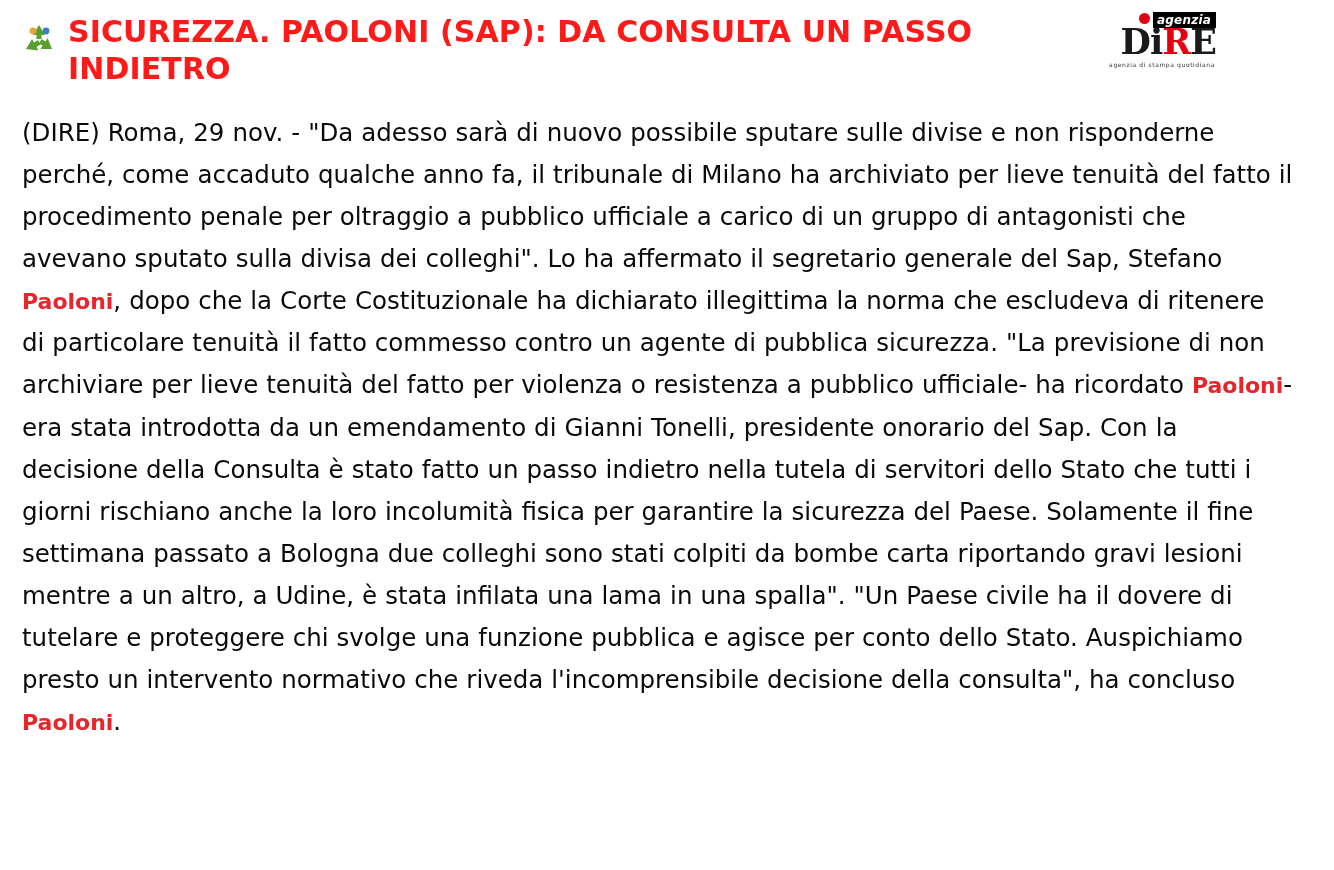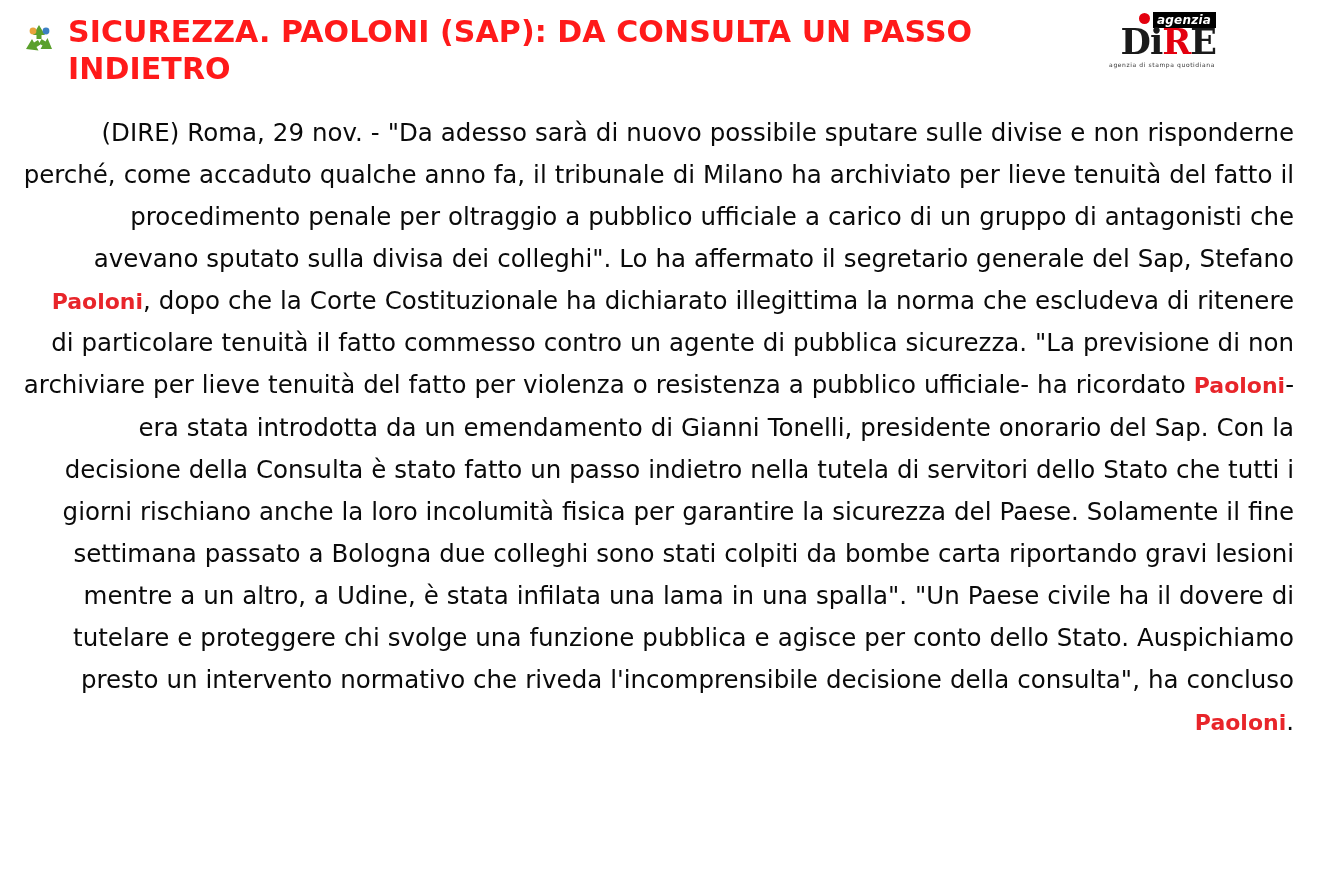--- a/index.html
+++ b/index.html
@@ -98,21 +98,21 @@
     text-transform: lowercase;
   }
 
   
   .article {
     margin-top: 20px;
     font-family: "DejaVu Sans", sans-serif;
     font-size: 24.5px;
     line-height: 1.72;
     color: #0a0a0a;
-    text-align: right;
+    text-align: left;
     max-width: 1276px;
     word-spacing: 0.2px;
   }
   .article .hl {
     color: #e8252a;
     font-weight: bold;
     font-size: 22px;
   }
   .footer-line {
     margin-top: 0;

